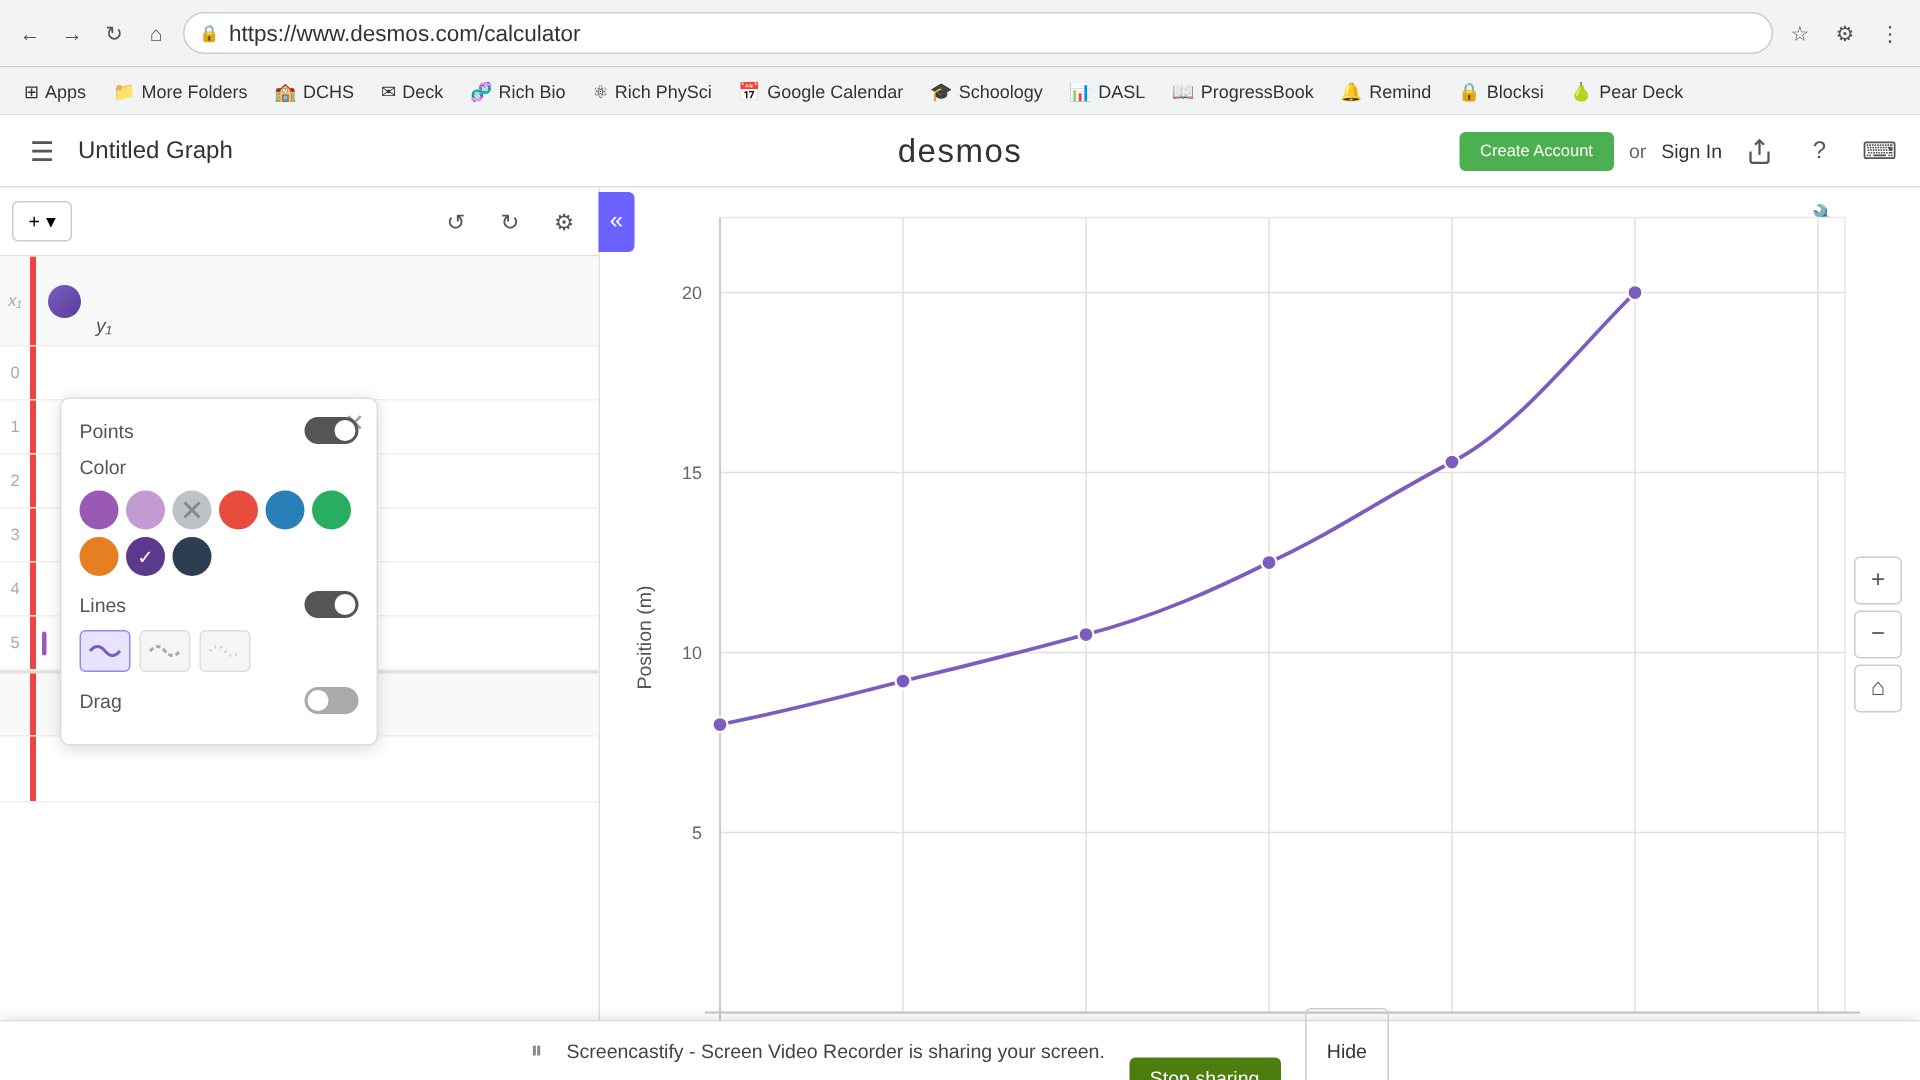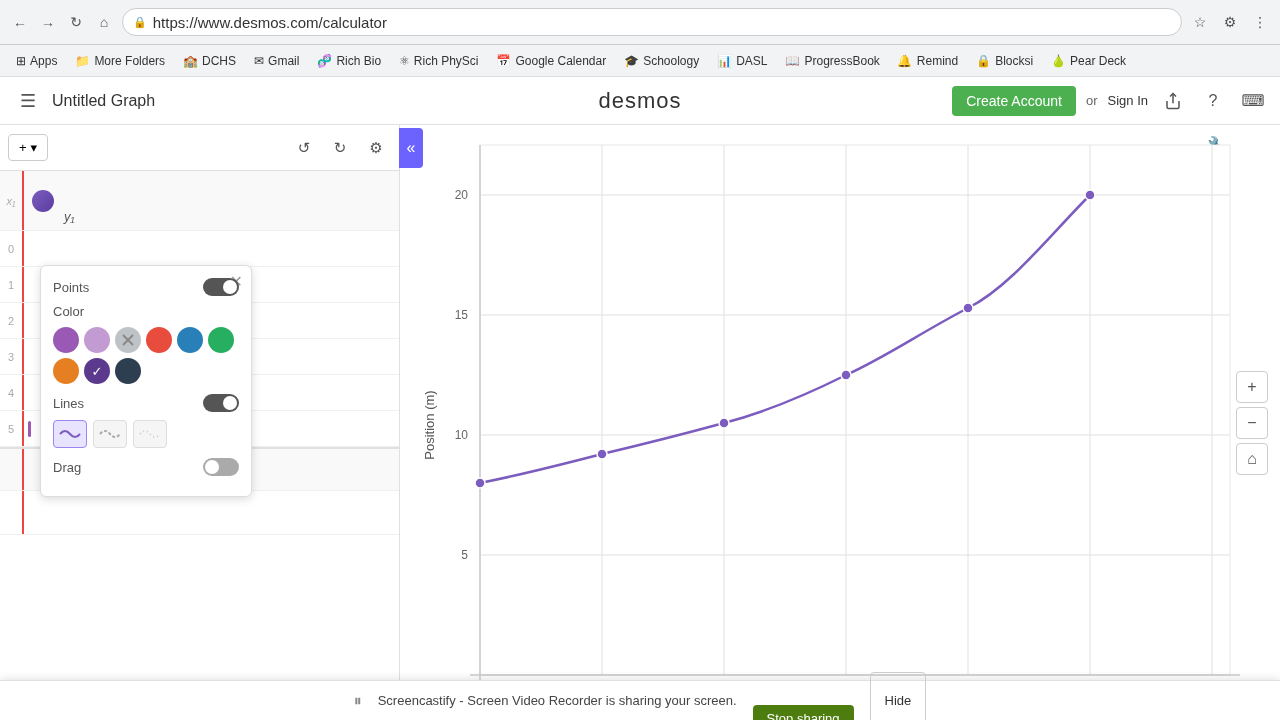--- a/index.html
+++ b/index.html
@@ -68,21 +68,21 @@
     }
     .desmos-logo {
       position: absolute; left: 50%; transform: translateX(-50%);
       font-size: 22px; color: #333; font-weight: 300; letter-spacing: 1px;
     }
     .header-right {
       margin-left: auto; display: flex; align-items: center; gap: 10px;
     }
     .create-account-btn {
       background: #4caf50; color: #fff; border: none; border-radius: 4px;
-      padding: 7px 14px; font-size: 14px; cursor: pointer; font-weight: 500;
+      padding: 7px 14px; font-size: 11px; cursor: pointer; font-weight: 500;
     }
     .or-text { color: #666; font-size: 13px; }
     .sign-in-btn {
       color: #333; background: none; border: none; font-size: 13px;
       cursor: pointer; font-weight: 500;
     }
     .header-icon-btn {
       width: 30px; height: 30px; border: none; background: none;
       cursor: pointer; display: flex; align-items: center; justify-content: center;
       color: #555; font-size: 16px; border-radius: 50%;
@@ -139,21 +139,21 @@
     .expr-row {
       display: flex;
       align-items: stretch;
       min-height: 36px;
       border-bottom: 1px solid #f0f0f0;
       position: relative;
     }
     .expr-number {
       width: 24px; min-width: 24px;
       display: flex; align-items: center; justify-content: center;
-      color: #aaa; font-size: 11px; border-right: 2px solid #ef4444;
+      color: #aaa; font-size: 11px; border-right: 4px solid #ef4444;
     }
     .expr-content {
       flex: 1; padding: 6px 8px; display: flex; align-items: center;
       cursor: text; font-size: 13px; color: #333;
     }
 
     
     .style-popup {
       position: absolute;
       top: 140px;
@@ -302,21 +302,21 @@
   <div class="bookmark-item">
     <span class="bookmark-icon">📁</span>
     <span>More Folders</span>
   </div>
   <div class="bookmark-item">
     <span class="bookmark-icon">🏫</span>
     <span>DCHS</span>
   </div>
   <div class="bookmark-item">
     <span class="bookmark-icon">✉</span>
-    <span>Gmail</span>
+    <span>Deck</span>
   </div>
   <div class="bookmark-item">
     <span class="bookmark-icon">🧬</span>
     <span>Rich Bio</span>
   </div>
   <div class="bookmark-item">
     <span class="bookmark-icon">⚛</span>
     <span>Rich PhySci</span>
   </div>
   <div class="bookmark-item">

